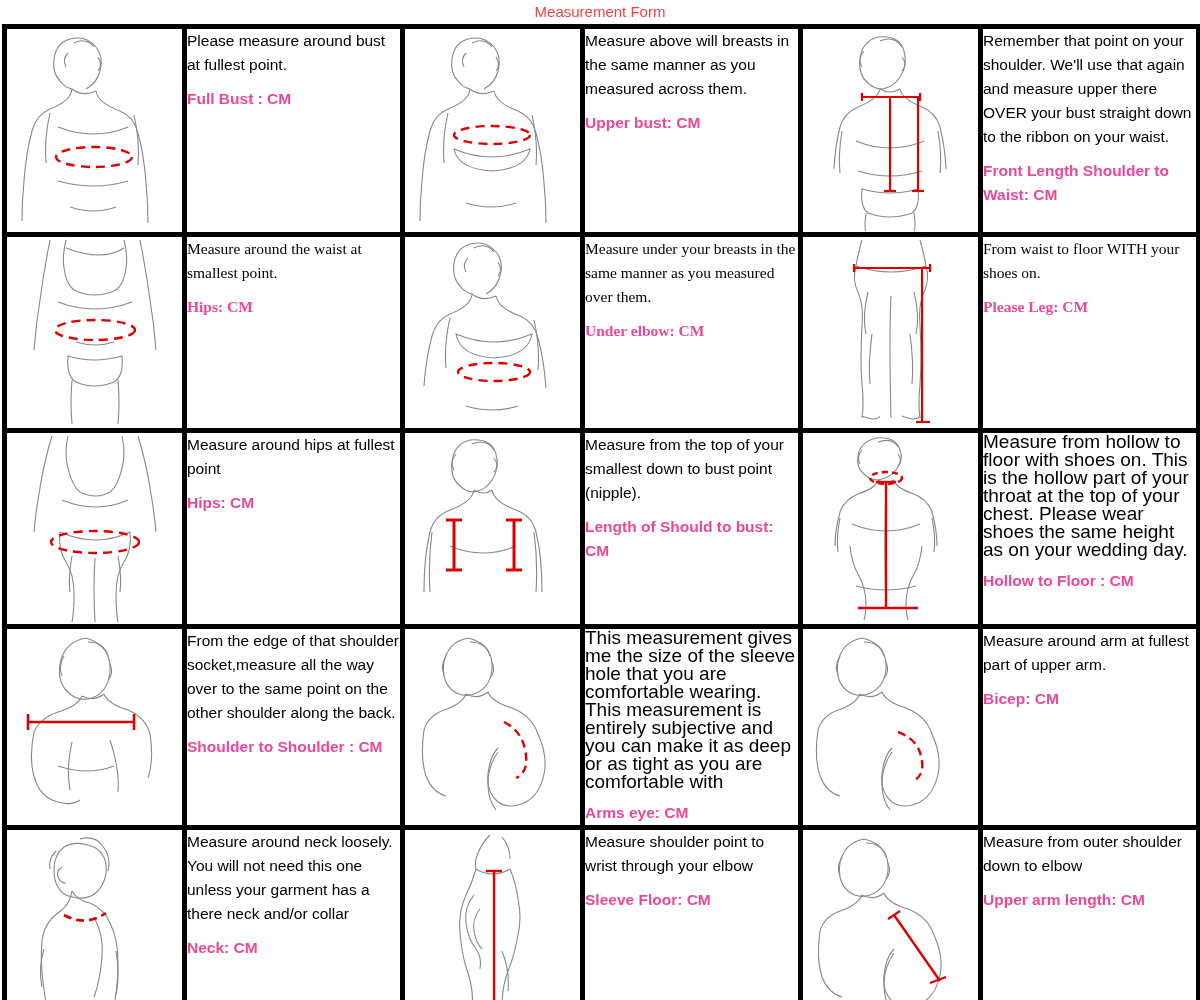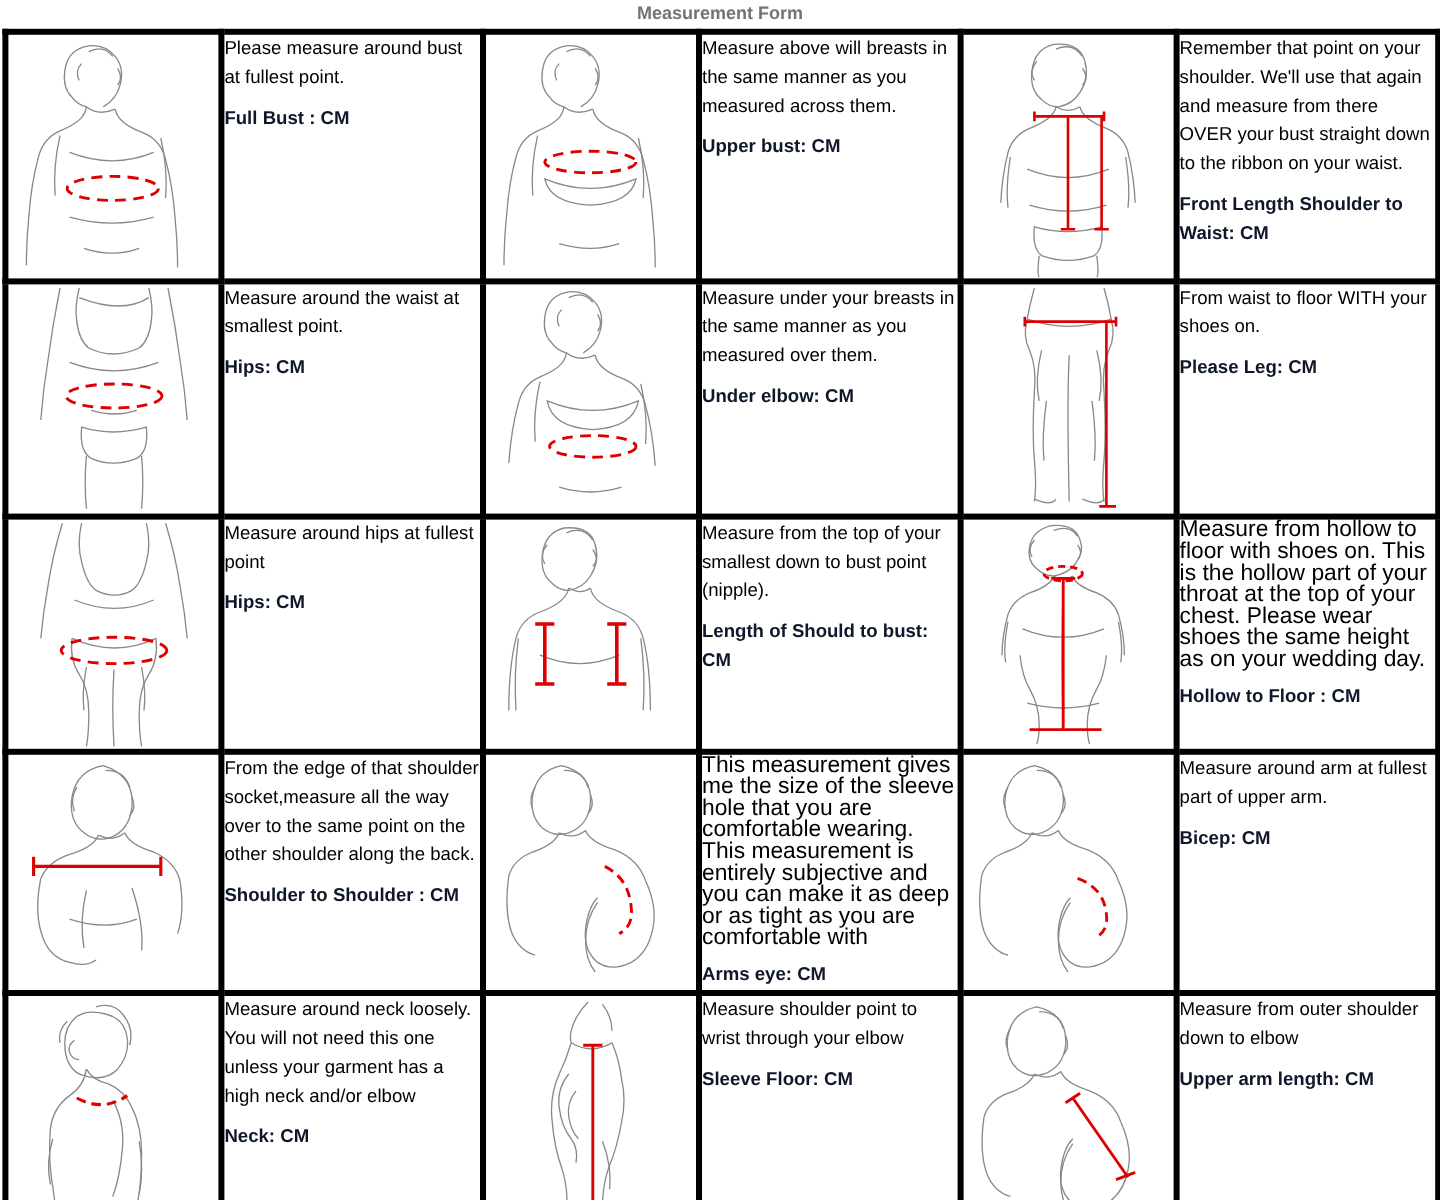--- a/index.html
+++ b/index.html
@@ -10,25 +10,25 @@
   }
   #page {
     width: 1200px;
     height: 1000px;
     position: relative;
     background: #fff;
     overflow: hidden;
   }
   .form-title {
     text-align: center;
-    font-weight: bold;
+    font-weight: normal;
     font-size: 15px;
     line-height: 20px;
     padding: 2px 0 2px 0;
-    color: #737373;
+    color: #ef4444;
   }
   table.grid {
     border-collapse: collapse;
     width: 1196px;
     margin-left: 2px;
     table-layout: fixed;
   }
   table.grid td {
     border: 5px solid #000000;
     vertical-align: top;
@@ -37,38 +37,38 @@
   td.fig {
     width: 180px;
     text-align: center;
     vertical-align: middle;
   }
   td.txt {
     width: 218px;
     padding: 8px 6px 6px 8px;
   }
   .row-1 td { height: 208px; }
-  .row-2 td { height: 196px; }
+  .row-2 td { height: 196px; font-family: Liberation Serif, serif; }
   .row-3 td { height: 196px; }
   .row-4 td { height: 200px; }
   .row-5 td { height: 196px; }
   .desc {
     font-size: 15.5px;
     line-height: 24px;
     color: #000;
   }
   .desc.small {
     font-size: 19px;
     line-height: 18px;
   }
   .label {
     font-size: 15.5px;
     font-weight: bold;
     line-height: 24px;
-    color: #0f172a;
+    color: #ec4899;
     margin-top: 10px;
   }
   .label .unit { font-weight: bold; }
   svg { display: block; margin: 0 auto; }
   .fig-inner { display: flex; align-items: center; justify-content: center; height: 100%; }
 </style>
 </head>
 <body>
 
 <div id="page">
@@ -153,21 +153,21 @@
               <line x1="114" y1="62" x2="114" y2="70"></line>
               <line x1="84" y1="66" x2="84" y2="160"></line>
               <line x1="112" y1="66" x2="112" y2="160"></line>
               <line x1="78" y1="160" x2="90" y2="160"></line>
               <line x1="106" y1="160" x2="118" y2="160"></line>
             </g>
           </svg>
         </div>
       </td>
       <td class="txt">
-        <div class="desc">Remember that point on your shoulder. We'll use that again and measure from there OVER your bust straight down to the ribbon on your waist.</div>
+        <div class="desc">Remember that point on your shoulder. We'll use that again and measure upper there OVER your bust straight down to the ribbon on your waist.</div>
         <div class="label">
           <span>Front Length Shoulder to Waist:</span>
           <span class="unit">CM</span>
         </div>
       </td>
     </tr>
 
     <tr class="row-2">
       <td class="fig">
         <div class="fig-inner">
@@ -438,21 +438,21 @@
               <path d="M62 60 q-2 14 -14 22 q-14 10 -16 28 q-2 26 2 48 q2 18 6 28"></path>
               <path d="M80 72 q14 6 20 20 q8 16 8 38 q0 26 -4 44"></path>
               <path d="M84 86 q10 18 8 40 q-2 24 -8 40"></path>
               <path d="M34 118 q-6 20 -2 38 M106 120 q4 24 0 44"></path>
             </g>
             <path d="M54 84 q22 12 42 -2" fill="none" stroke="#d00" stroke-width="2.6" stroke-dasharray="8 5"></path>
           </svg>
         </div>
       </td>
       <td class="txt">
-        <div class="desc">Measure around neck loosely. You will not need this one unless your garment has a high neck and/or elbow</div>
+        <div class="desc">Measure around neck loosely. You will not need this one unless your garment has a there neck and/or collar</div>
         <div class="label">
           <span>Neck:</span>
           <span class="unit">CM</span>
         </div>
       </td>
 
       <td class="fig">
         <div class="fig-inner">
           <svg width="170" height="190" viewBox="0 0 170 190">
             <g fill="none" stroke="#888" stroke-width="1.1">

